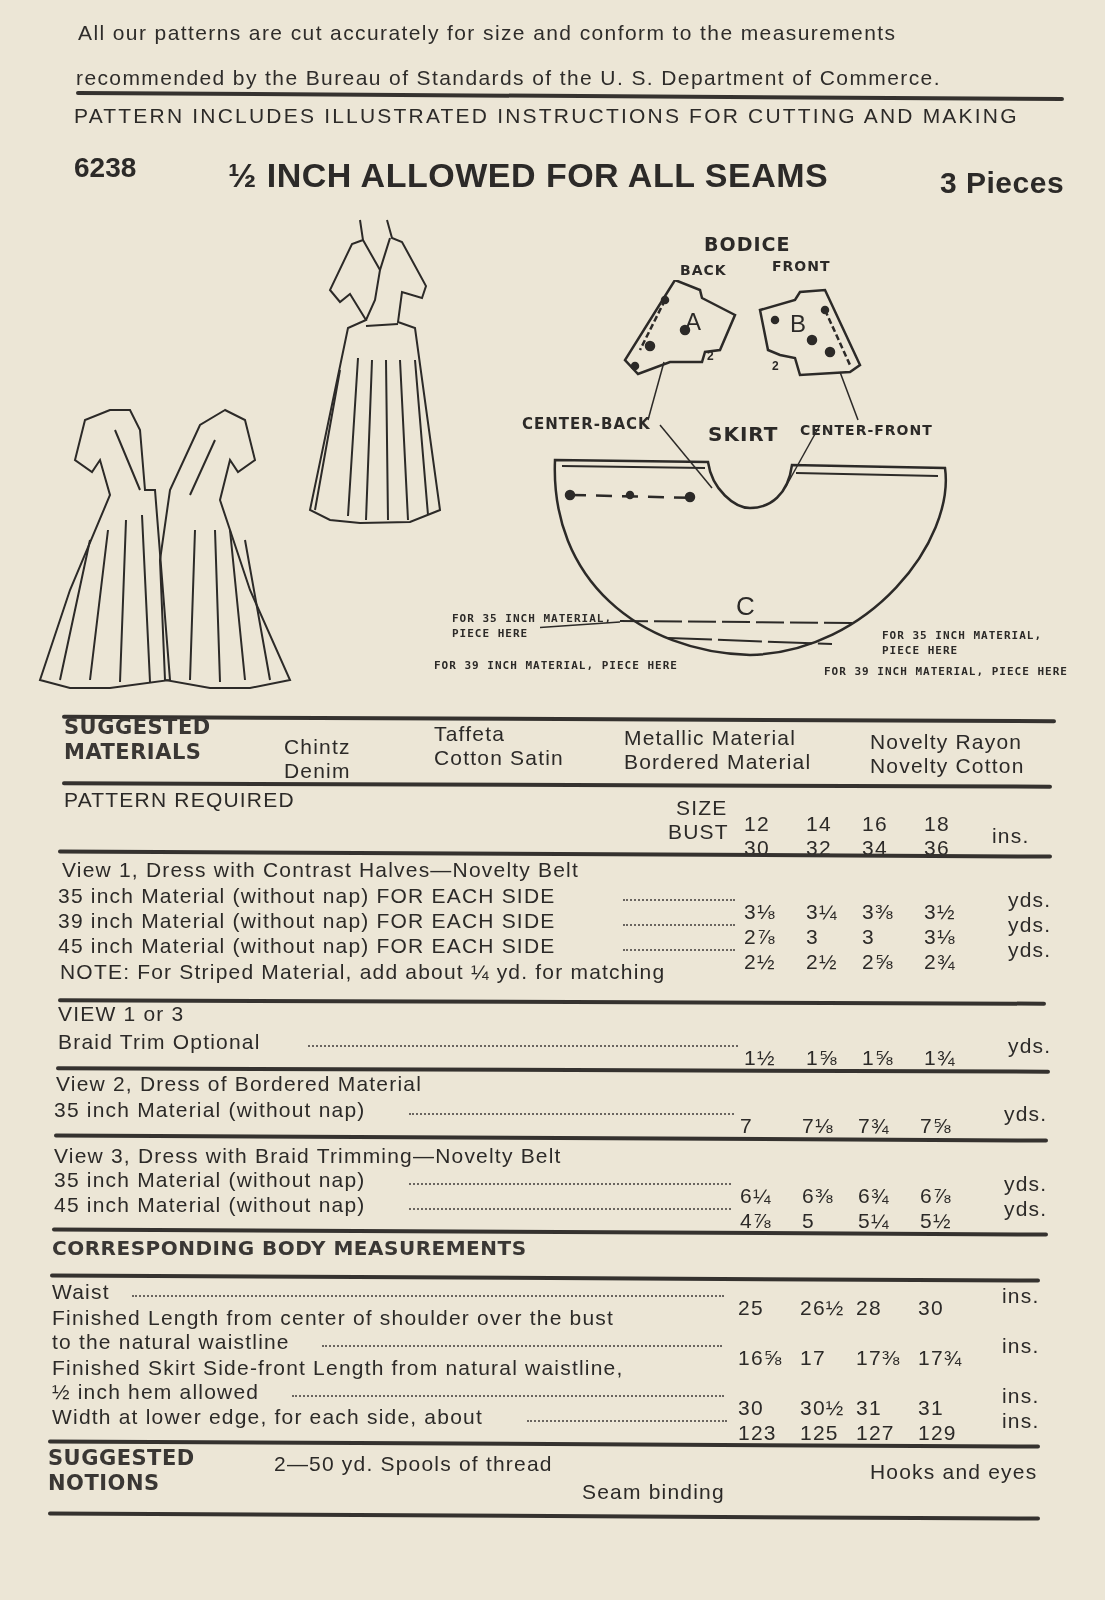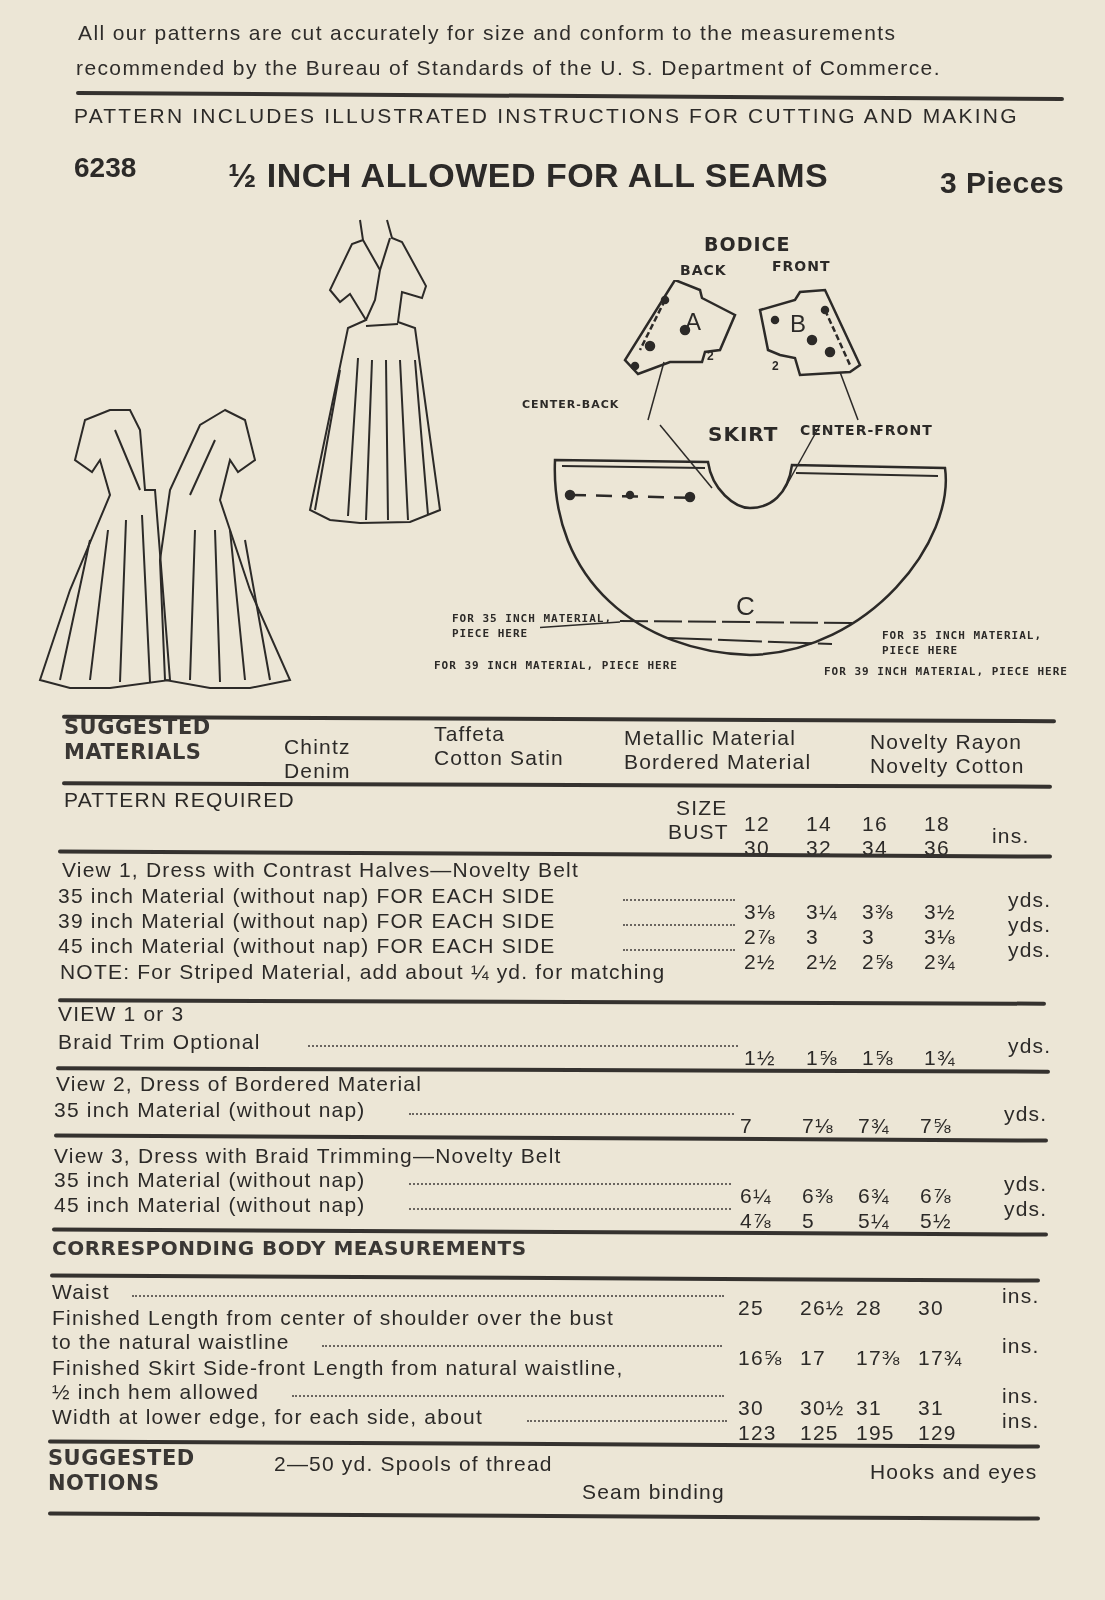--- a/index.html
+++ b/index.html
@@ -24,21 +24,21 @@
   .row .label { position:absolute; left:0; top:0; }
   .row .dots { position:absolute; top:15px; border-bottom:2px dotted #6a6560; height:0; }
   .row .v { position:absolute; top:16px; width:60px; }
   .row .u { position:absolute; left:950px; top:4px; }
   .v0{left:686px}.v1{left:748px}.v2{left:804px}.v3{left:866px}
 </style>
 </head>
 <body>
 
 <div class="abs intro" style="left:78px;top:16px;">All our patterns are cut accurately for size and conform to the measurements</div>
-<div class="abs intro" style="left:76px;top:51px;">recommended by the Bureau of Standards of the U. S. Department of Commerce.</div>
+<div class="abs intro" style="left:76px;top:61px;">recommended by the Bureau of Standards of the U. S. Department of Commerce.</div>
 <div class="hr" style="left:76px;top:94px;width:988px;transform:rotate(0.35deg);"></div>
 <div class="abs caps" style="left:74px;top:104px;">PATTERN INCLUDES ILLUSTRATED INSTRUCTIONS FOR CUTTING AND MAKING</div>
 <div class="abs num" style="left:74px;top:152px;">6238</div>
 <div class="abs big" style="left:228px;top:156px;">½ INCH ALLOWED FOR ALL SEAMS</div>
 <div class="abs big" style="left:940px;top:166px;font-size:30px;">3 Pieces</div>
 
 <svg class="abs" style="left:30px;top:210px;" width="440" height="480" viewBox="0 0 440 480" fill="none" stroke="#2c2a28" stroke-width="2">
 
   <g>
     <path d="M330 10 L333 30 L322 34 L300 80 L310 92 L320 84 L336 110 L318 118 L280 300 L300 310 L330 313 L380 312 L410 300 L385 118 L368 112 L372 82 L392 88 L396 76 L372 32 L362 28 L357 10"></path>
@@ -98,21 +98,21 @@
     <path d="M128 358 L292 364" stroke-dasharray="44 6" stroke-width="2"></path>
     <path d="M120 145 L172 208" stroke-width="1.5"></path>
     <path d="M280 145 L245 208" stroke-width="1.5"></path>
     <path d="M124 82 L108 140" stroke-width="1.5"></path>
     <path d="M300 92 L318 140" stroke-width="1.5"></path>
     <path d="M-65 352 L80 342" stroke-width="1.5"></path>
     <text x="196" y="335" fill="#2c2a28" stroke="none" font-family="Liberation Sans, sans-serif" font-size="26">C</text>
   </g>
 </svg>
 
-<div class="abs lbl" style="left:522px;top:398px;font-size:11px;">CENTER-BACK</div>
+<div class="abs lbl" style="left:522px;top:415px;font-size:15px;">CENTER-BACK</div>
 <div class="abs lbl" style="left:708px;top:422px;font-size:20px;">SKIRT</div>
 <div class="abs lbl" style="left:800px;top:422px;font-size:14px;">CENTER-FRONT</div>
 
 <div class="abs small" style="left:452px;top:611px;">
   <div>FOR 35 INCH MATERIAL,</div>
   <div>PIECE HERE</div>
 </div>
 <div class="abs small" style="left:434px;top:658px;">FOR 39 INCH MATERIAL, PIECE HERE</div>
 <div class="abs small" style="left:882px;top:628px;">
   <div>FOR 35 INCH MATERIAL,</div>
@@ -272,21 +272,21 @@
   <span class="v t v1">30½</span>
   <span class="v t v2">31</span>
   <span class="v t v3">31</span>
   <span class="u t">ins.</span>
 </div>
 <div class="row" style="top:1405px;left:52px;">
   <span class="label t">Width at lower edge, for each side, about</span>
   <span class="dots" style="left:475px;width:200px;"></span>
   <span class="v t v0">123</span>
   <span class="v t v1">125</span>
-  <span class="v t v2">195</span>
+  <span class="v t v2">127</span>
   <span class="v t v3">129</span>
   <span class="u t">ins.</span>
 </div>
 
 <div class="hr" style="left:48px;top:1442px;width:992px;transform:rotate(0.3deg);"></div>
 
 <div class="abs sec" style="left:48px;top:1446px;">
   <div>SUGGESTED</div>
   <div>NOTIONS</div>
 </div>

